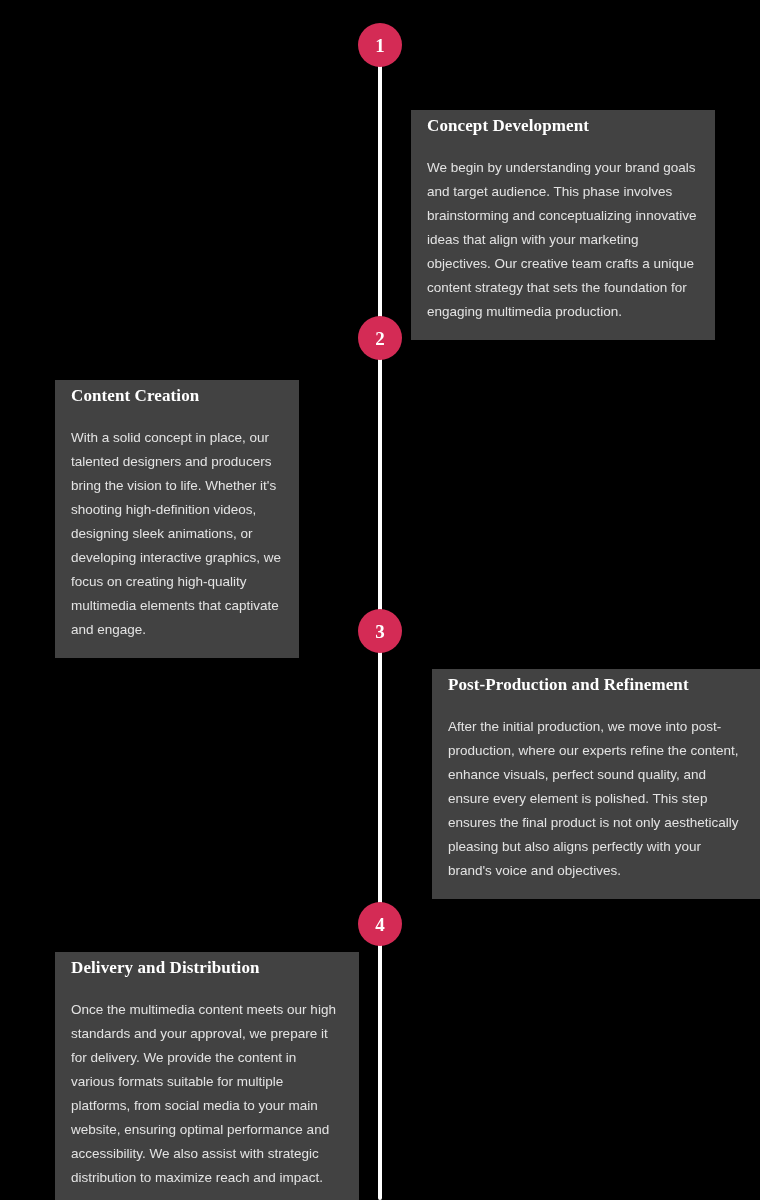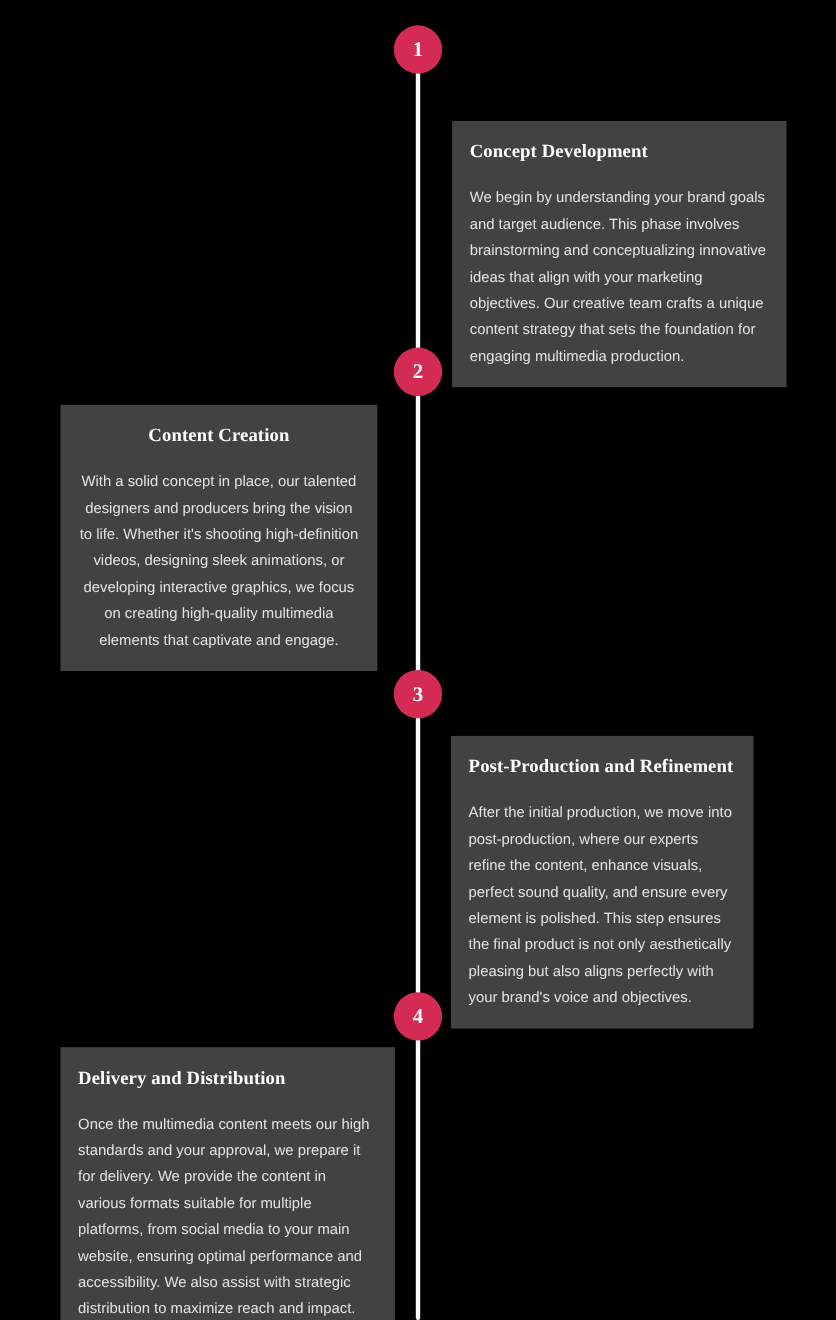--- a/index.html
+++ b/index.html
@@ -58,26 +58,26 @@
   .marker-1 { left: 358px; top: 23px; }
   .marker-2 { left: 358px; top: 316px; }
   .marker-3 { left: 358px; top: 609px; }
   .marker-4 { left: 358px; top: 902px; }
 
   
   .card {
     position: absolute;
     background: #424242;
     box-sizing: border-box;
-    padding: 18px 16px 16px 16px;
+    padding: 6px 16px 16px 16px;
     z-index: 3;
   }
   .card-1 { left: 411px; top: 110px; width: 304px; }
-  .card-2 { left: 55px;  top: 368px; width: 288px; text-align: center; }
-  .card-3 { left: 410px; top: 669px; width: 275px; }
+  .card-2 { left: 55px;  top: 380px; width: 244px; }
+  .card-3 { left: 432px; top: 669px; width: 329px; }
   .card-4 { left: 55px;  top: 952px; width: 304px; }
 
   .card-title {
     font-family: "Liberation Serif", serif;
     font-size: 17px;
     font-weight: 700;
     color: #ffffff;
     margin: 0 0 20px 0;
     line-height: 1.2;
     letter-spacing: 0.1px;

